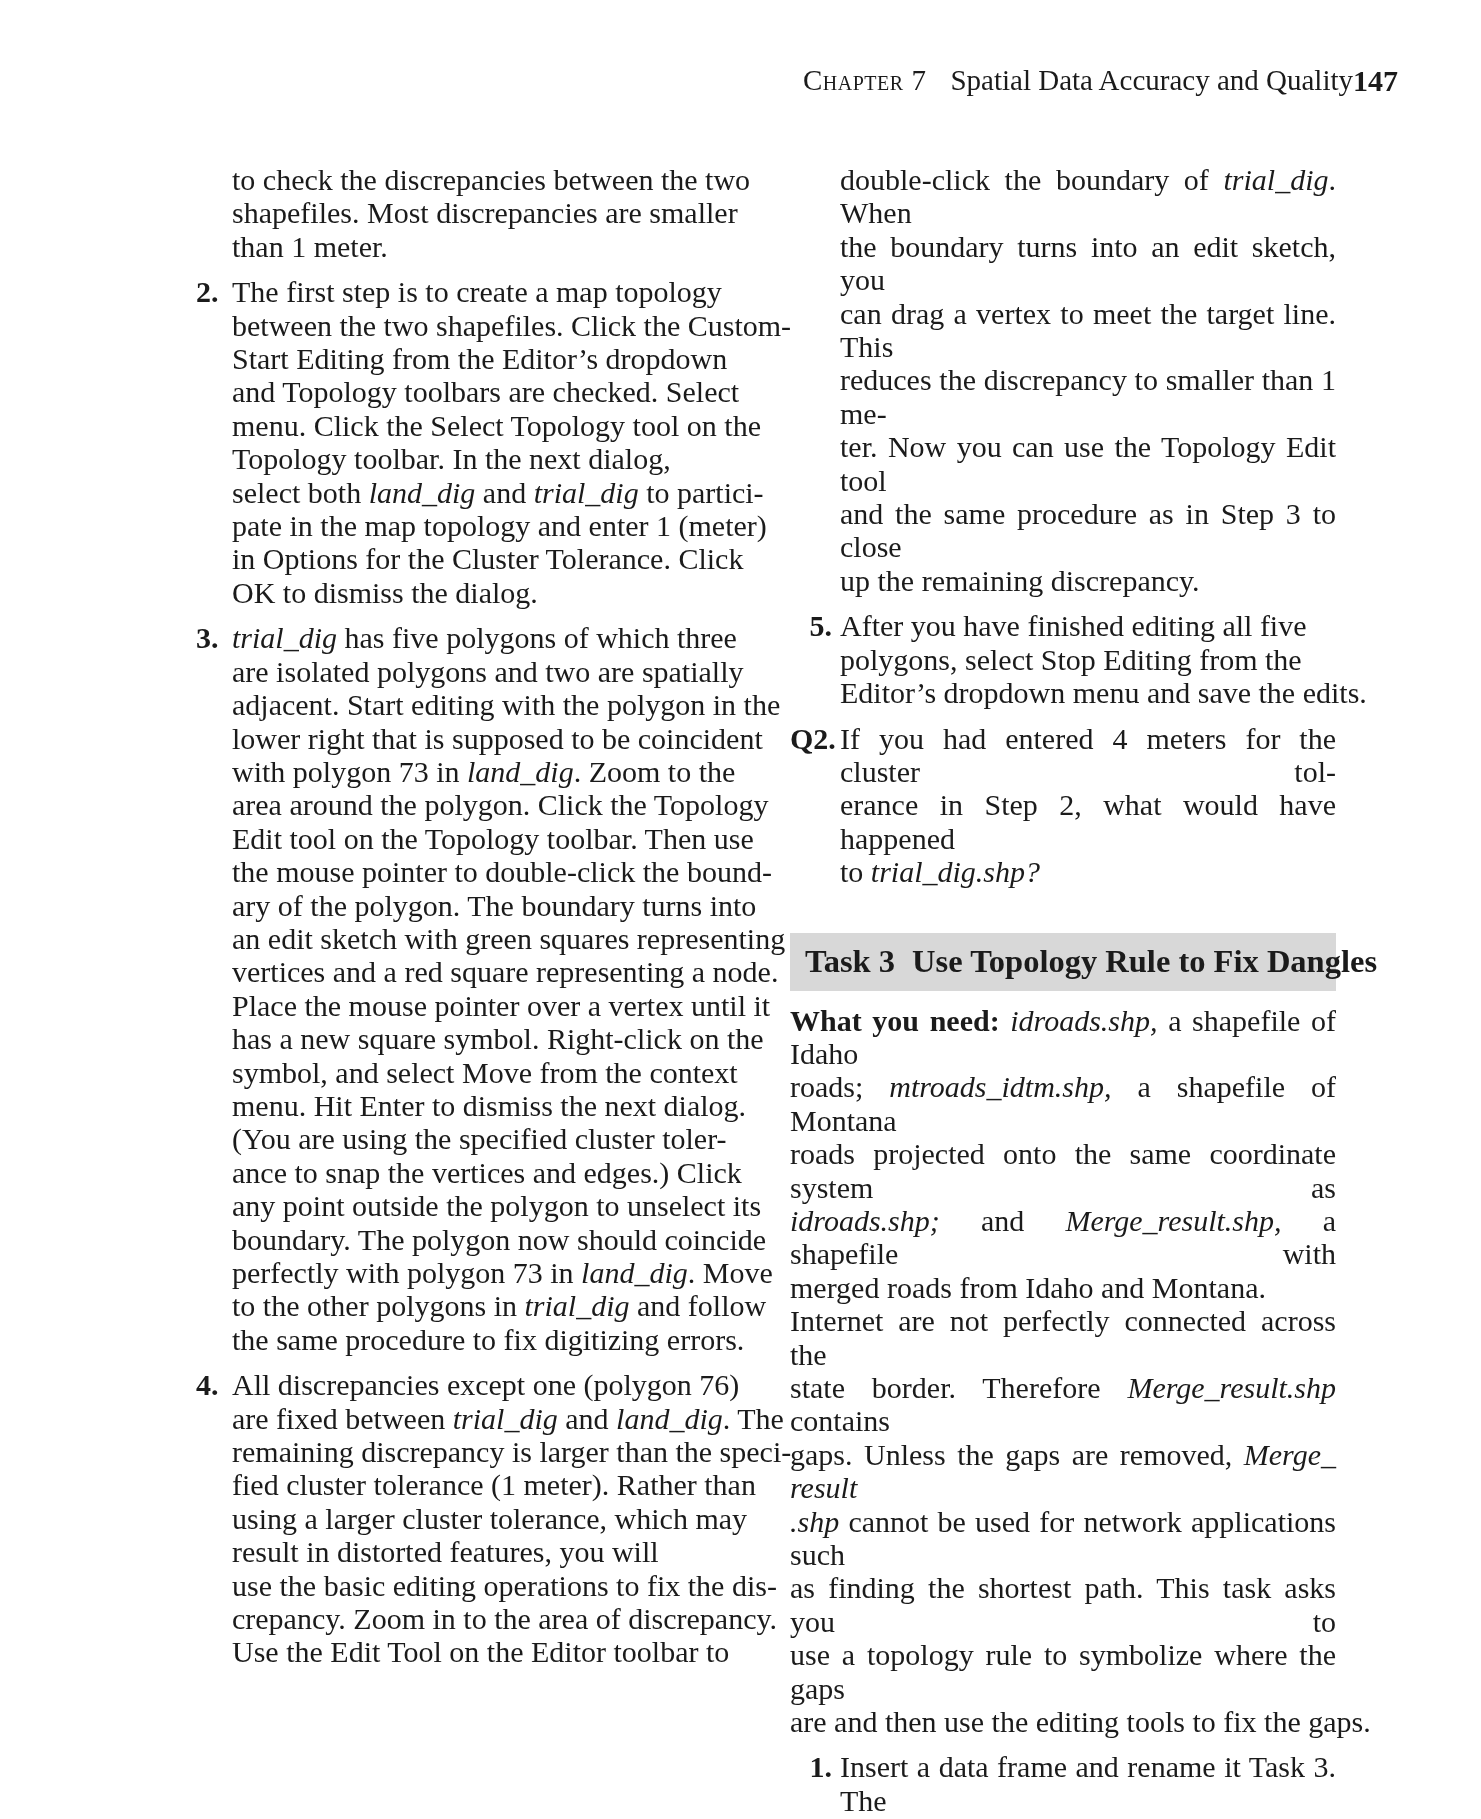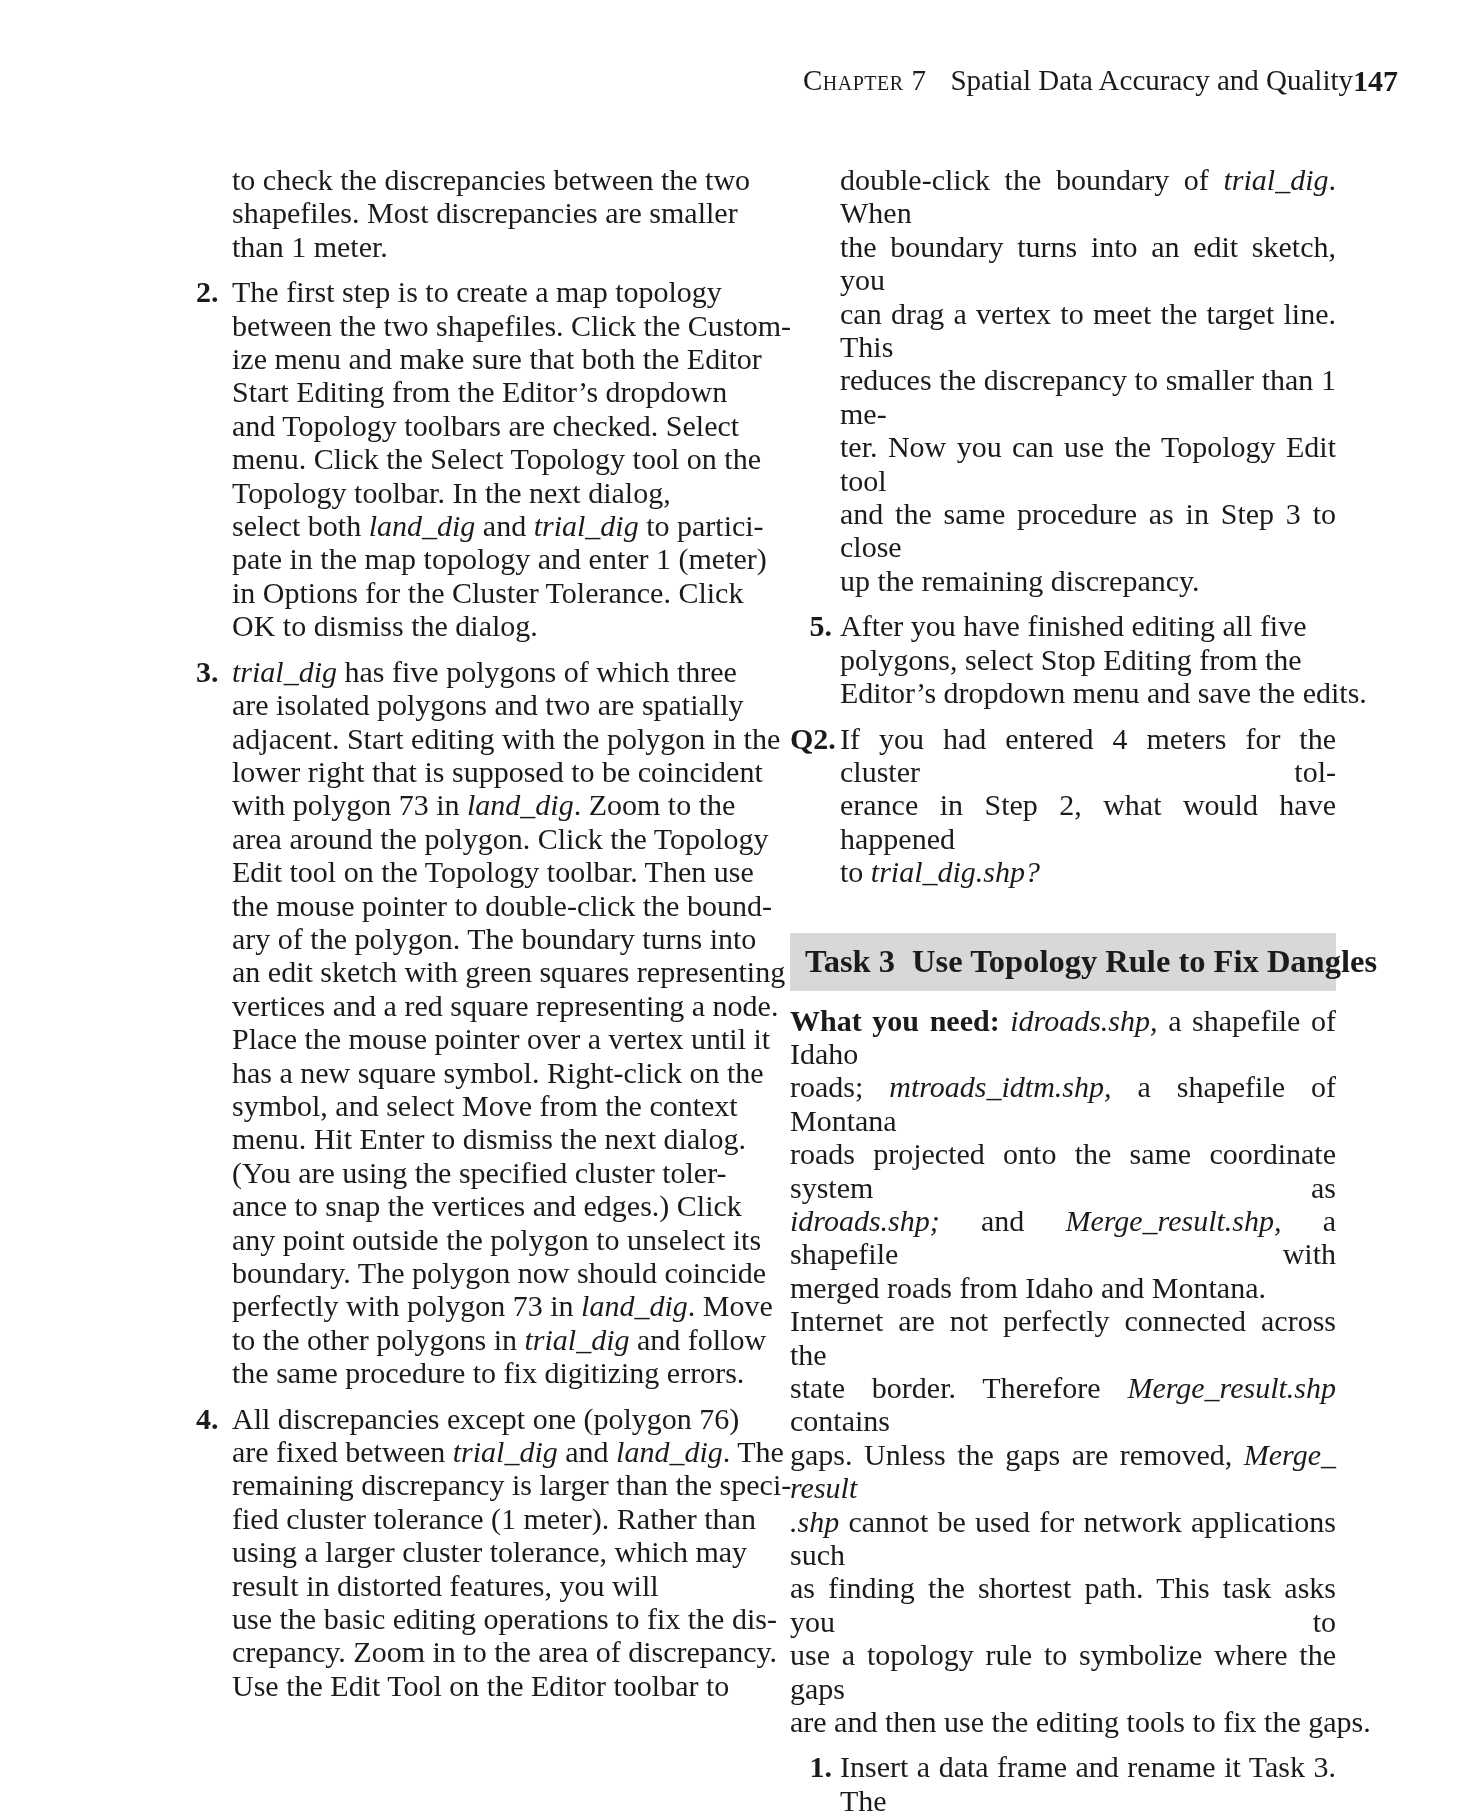--- a/index.html
+++ b/index.html
@@ -58,21 +58,20 @@
       <div class="block cont">
         <div class="line">to check the discrepancies between the two</div>
         <div class="line">shapefiles. Most discrepancies are smaller</div>
         <div class="line">than 1 meter.</div>
       </div>
       <div class="block item">
         <div class="num">2.</div>
         <div class="itext">
           <div class="line">The first step is to create a map topology</div>
           <div class="line">between the two shapefiles. Click the Custom-</div>
-          <div class="line">ize menu and make sure that both the Editor</div>
           <div class="line">Start Editing from the Editor’s dropdown</div>
           <div class="line">and Topology toolbars are checked. Select</div>
           <div class="line">menu. Click the Select Topology tool on the</div>
           <div class="line">Topology toolbar. In the next dialog,</div>
           <div class="line">select both <i>land_dig</i> and <i>trial_dig</i> to partici-</div>
           <div class="line">pate in the map topology and enter 1 (meter)</div>
           <div class="line">in Options for the Cluster Tolerance. Click</div>
           <div class="line">OK to dismiss the dialog.</div>
         </div>
       </div>

